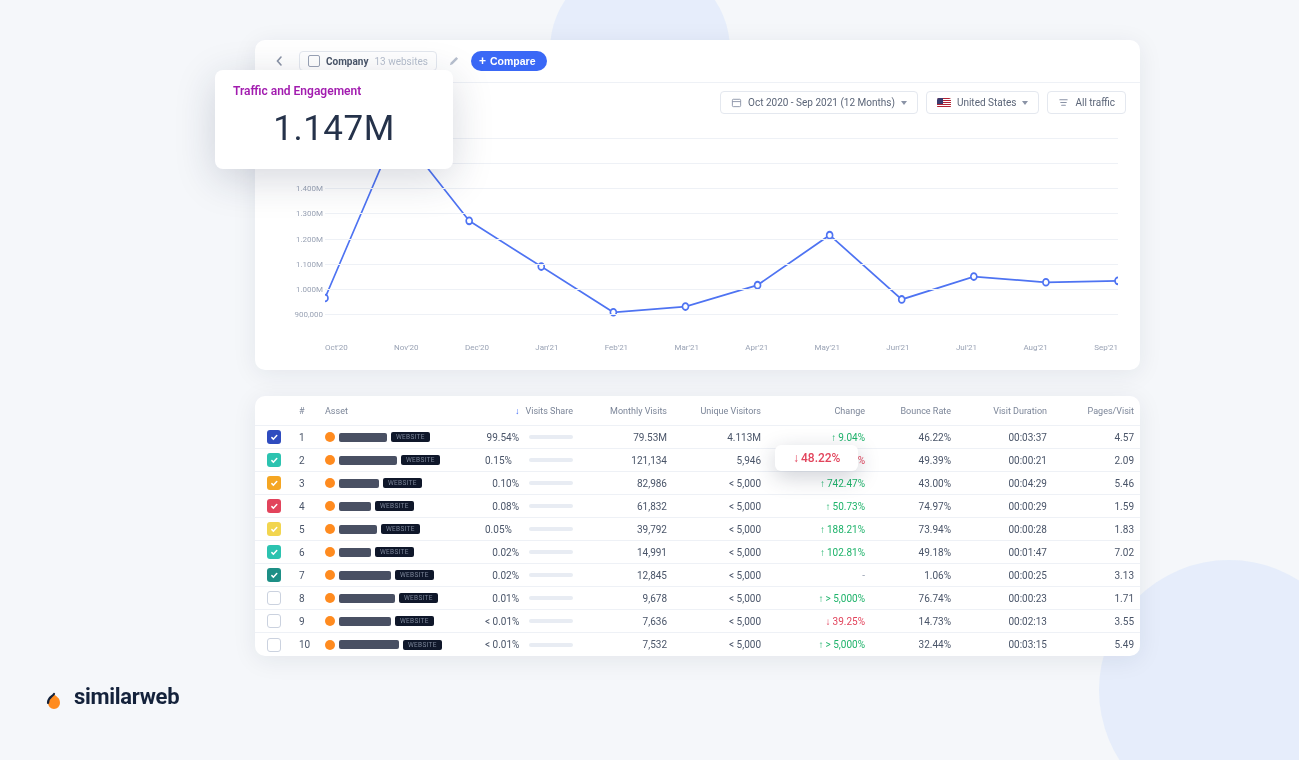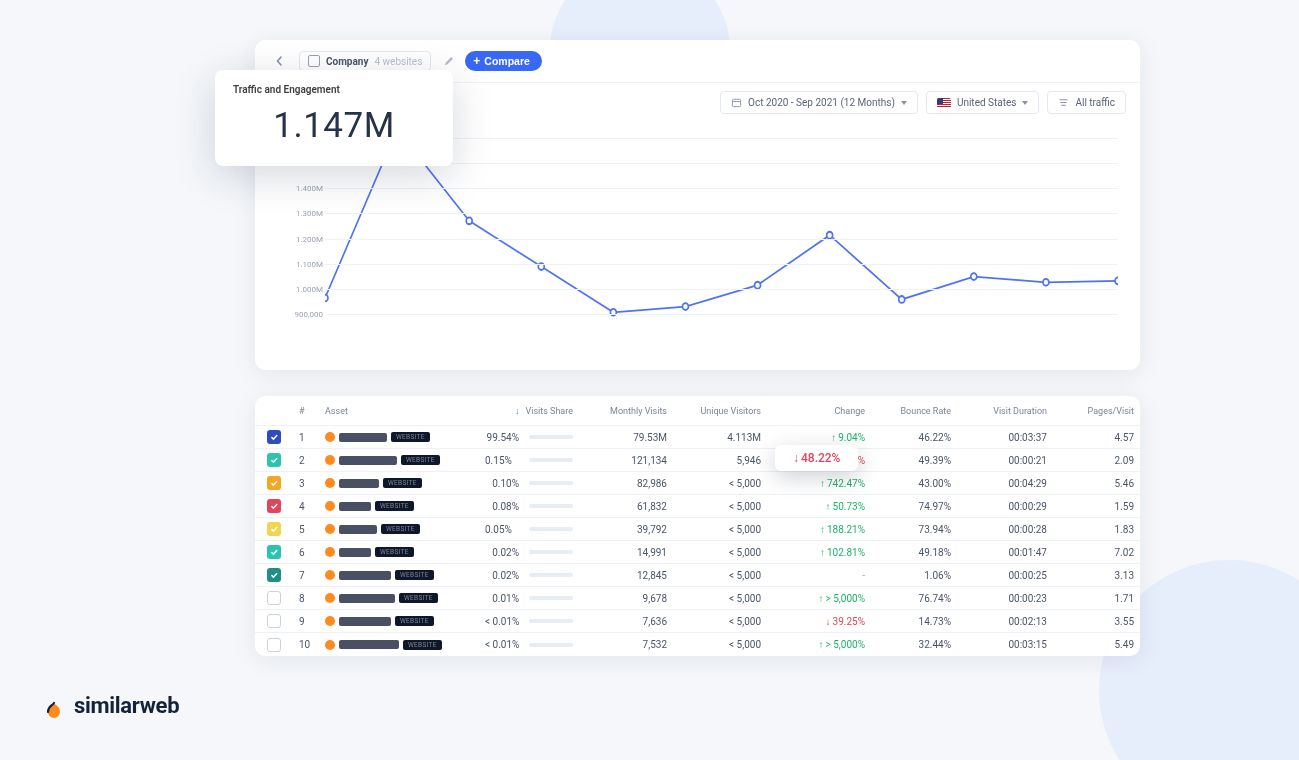--- a/index.html
+++ b/index.html
@@ -122,21 +122,21 @@
     position: absolute;
     left: 215px; top: 70px;
     width: 238px;
     background:#fff;
     border-radius: 8px;
     box-shadow: 0 10px 40px rgba(30,40,70,.18);
     padding: 14px 18px 20px 18px;
     z-index: 5;
   }
   .metric-overlay h2 {
-    font-size: 10px; font-weight: 600; color:#404040;
+    font-size: 12px; font-weight: 600; color:#a21caf;
     margin-bottom: 10px;
   }
   .metric-overlay .value {
     font-size: 35px; font-weight: 400; color:#25324a;
     text-align:center;
     letter-spacing: .5px;
   }
 
   
   .chart {
@@ -213,21 +213,21 @@
     border-radius:6px;
     padding: 6px 18px;
     font-size:12px; font-weight:500;
     color:#e2445c;
     z-index:4;
   }
   .sort-arrow { color:#3a68f6; font-size:9px; margin-right:2px; }
 
   
   .logo {
-    position:absolute; left:42px; bottom:42px;
+    position:absolute; left:42px; bottom:51px;
     display:flex; align-items:center; gap:8px;
   }
   .logo-mark {
     width:24px; height:24px; position:relative;
   }
   .logo-text { font-size:22px; font-weight:700; color:#14223b; letter-spacing:-.3px; }
 </style>
 </head>
 <body>
 
@@ -237,21 +237,21 @@
 <div class="card-top">
   <div class="toolbar">
     <div class="back-btn">
       <svg width="12" height="12" viewBox="0 0 12 12">
           <path d="M7 2 3.5 6 7 10" stroke="currentColor" stroke-width="1.6" fill="none" stroke-linecap="round"></path>
         </svg>
     </div>
     <div class="chip">
       <span class="doc-icon"></span>
       <b style="color:#4a5569">Company</b>
-      <span class="subsites">4 websites</span>
+      <span class="subsites">13 websites</span>
     </div>
     <div class="pencil">
       <svg width="11" height="11" viewBox="0 0 12 12">
           <path d="M2 10l1-3 6-6 2 2-6 6-3 1z" fill="currentColor"></path>
         </svg>
     </div>
     <button class="compare-btn">
       <span class="plus">+</span>
       <span>Compare</span>
     </button>
@@ -288,20 +288,34 @@
         <circle cx="215.45454545454544" cy="113.14285714285714" r="3" fill="#fff" stroke="#4e73f2" stroke-width="1.6"></circle>
         <circle cx="287.2727272727273" cy="153.37142857142857" r="3" fill="#fff" stroke="#4e73f2" stroke-width="1.6"></circle>
         <circle cx="359.09090909090907" cy="148.34285714285716" r="3" fill="#fff" stroke="#4e73f2" stroke-width="1.6"></circle>
         <circle cx="430.9090909090909" cy="129.4857142857143" r="3" fill="#fff" stroke="#4e73f2" stroke-width="1.6"></circle>
         <circle cx="502.7272727272727" cy="85.4857142857143" r="3" fill="#fff" stroke="#4e73f2" stroke-width="1.6"></circle>
         <circle cx="574.5454545454546" cy="142.05714285714285" r="3" fill="#fff" stroke="#4e73f2" stroke-width="1.6"></circle>
         <circle cx="646.3636363636364" cy="121.94285714285714" r="3" fill="#fff" stroke="#4e73f2" stroke-width="1.6"></circle>
         <circle cx="718.1818181818181" cy="126.97142857142858" r="3" fill="#fff" stroke="#4e73f2" stroke-width="1.6"></circle>
         <circle cx="790" cy="125.71428571428572" r="3" fill="#fff" stroke="#4e73f2" stroke-width="1.6"></circle>
       </svg>
+    <div class="xaxis" id="xaxis">
+        <span>Oct'20</span>
+        <span>Nov'20</span>
+        <span>Dec'20</span>
+        <span>Jan'21</span>
+        <span>Feb'21</span>
+        <span>Mar'21</span>
+        <span>Apr'21</span>
+        <span>May'21</span>
+        <span>Jun'21</span>
+        <span>Jul'21</span>
+        <span>Aug'21</span>
+        <span>Sep'21</span>
+      </div>
   <div class="gridline" style="top: 176px;"></div>
       <div class="ylabel" style="top: 176px;">900,000</div>
       <div class="gridline" style="top: 150.857px;"></div>
       <div class="ylabel" style="top: 150.857px;">1.000M</div>
       <div class="gridline" style="top: 125.714px;"></div>
       <div class="ylabel" style="top: 125.714px;">1.100M</div>
       <div class="gridline" style="top: 100.571px;"></div>
       <div class="ylabel" style="top: 100.571px;">1.200M</div>
       <div class="gridline" style="top: 75.4286px;"></div>
       <div class="ylabel" style="top: 75.4286px;">1.300M</div>

